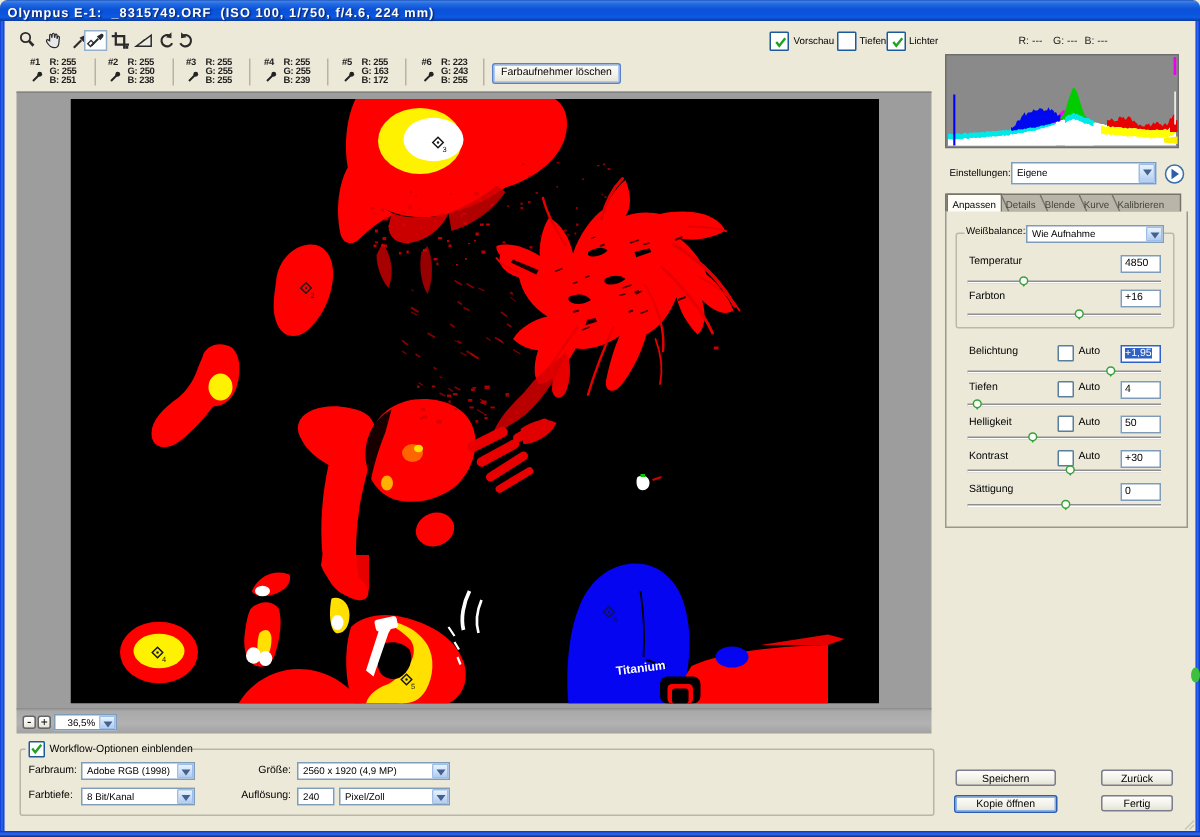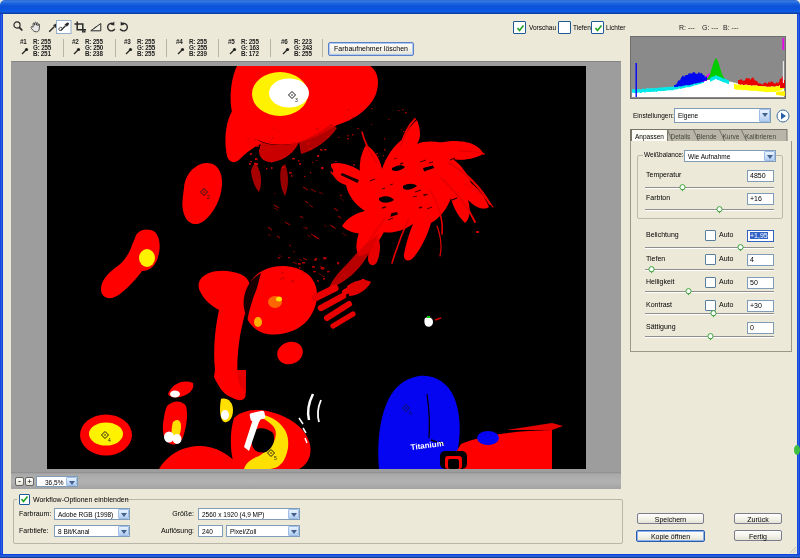--- a/index.html
+++ b/index.html
@@ -21,20 +21,21 @@
 .arr::after{content:"";position:absolute;left:2px;top:3px;width:0;height:0;border:3px solid transparent;border-top:4px solid #44618E;}
 .btn{position:absolute;background:linear-gradient(180deg,#FEFEFC 0%,#F2F1E8 60%,#E3E2D4 100%);border:1px solid #7B7D8F;border-radius:2px;font-size:7px;color:#000;text-align:center;box-sizing:border-box;white-space:nowrap;}
 .vbox{position:absolute;left:747px;width:27px;height:12px;box-sizing:border-box;background:#fff;border:1px solid #7F9DB9;font-size:7px;line-height:10px;padding-left:2px;color:#000;}
 .track{position:absolute;left:645px;width:129px;height:1px;background:#8E8E8E;border-bottom:1px solid #fff;}
 .thumb{position:absolute;width:9px;height:10px;}
 .sep{position:absolute;top:39px;width:1px;height:18px;background:#B8B4A2;}
 </style></head>
 <body>
 <div id="win">
 <div id="titlebar"></div>
+<div id="titletxt">Olympus E-1:  _8315749.ORF  (ISO 100, 1/750, f/4.6, 224 mm)</div>
 <div id="bl" class="bord"></div>
     <div id="br" class="bord"></div>
     <div id="bb" class="bord"></div>
 
 <svg id="tools" style="position:absolute;left:12px;top:20px;" width="125" height="14" viewBox="0 0 125 14">
 <g fill="none" stroke="#2b2b2b">
         <circle cx="5" cy="5" r="3.1" stroke-width="1.2"></circle>
         <line x1="7.3" y1="7.3" x2="10.3" y2="10.5" stroke-width="1.8"></line>
       </g>
 <path transform="translate(16.5,1)" d="M3,7.5 C2,6.2 2.6,5.2 3.6,5.6 L4.6,6.2 L4.6,2.8 C4.6,1.7 5.7,1.7 5.9,2.8 L6.1,4.2 L6.3,2 C6.5,0.9 7.6,0.9 7.7,2 L7.9,4.2 L8.3,2.4 C8.5,1.4 9.5,1.6 9.5,2.6 L9.5,4.8 L9.9,3.7 C10.3,2.8 11.2,3.1 11.1,4.1 L10.7,8 C10.5,9.9 9.7,10.8 7.8,10.8 C5.9,10.8 4.4,9.8 3,7.5 Z" fill="#E8E8E8" stroke="#2b2b2b" stroke-width="0.8"></path>

